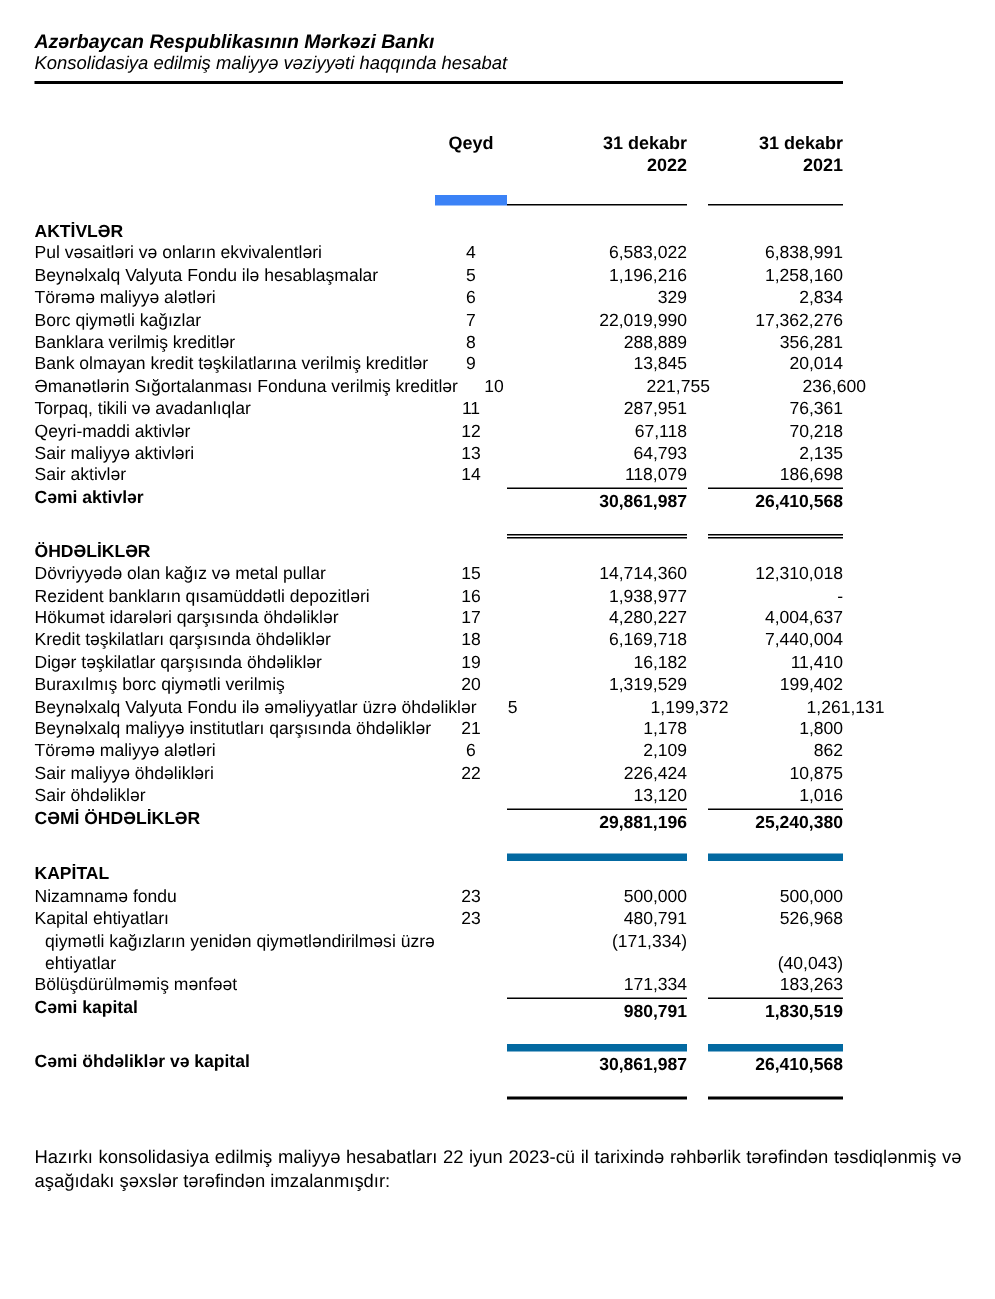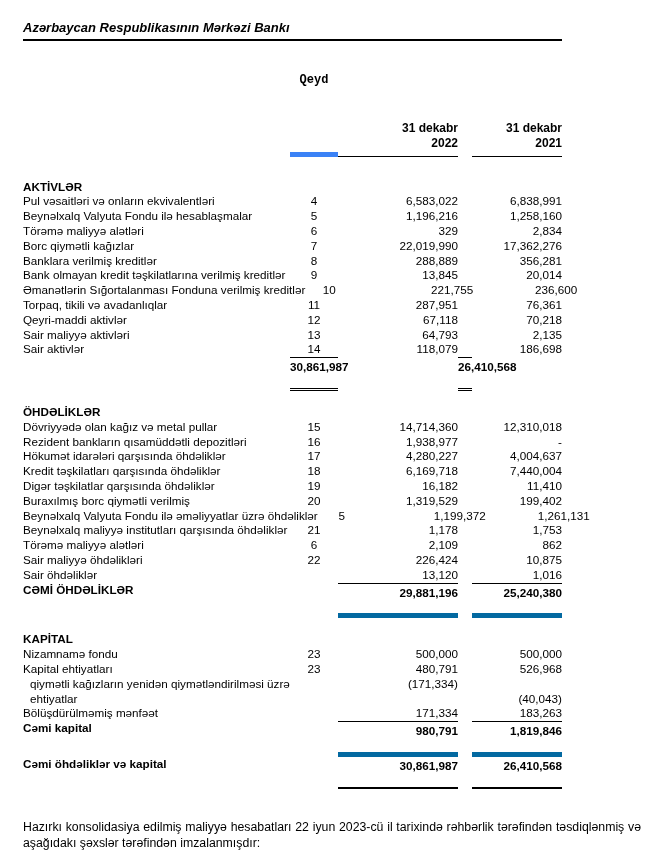--- a/index.html
+++ b/index.html
@@ -25,27 +25,27 @@
     align-items:start;
   }
   .lab{white-space:nowrap;}
   .note{text-align:center;}
   .v{text-align:right;}
   .sp{}
 
   
   .head{align-items:stretch;margin-bottom:9px;font-weight:bold;font-size:12px;}
   .head .note-h{
-    text-align:right;border-bottom:5px solid #3b82f6;
-    display:flex;justify-content:center;align-items:flex-start;font-family:Liberation Mono, monospace;
+    text-align:right;border-bottom:7px solid #3b82f6;
+    display:flex;justify-content:center;align-items:flex-start;
   }
-  .head .vh{text-align:right;border-bottom:1px solid #000;padding-bottom:5px;margin-top:48px;}
-
-  
-  .section .lab{font-weight:bold;padding-top:2px;margin-top:12px;}
+  .head .vh{text-align:right;border-bottom:1px solid #000;padding-bottom:18px;}
+
+  
+  .section .lab{font-weight:bold;padding-top:2px;}
   .total{font-weight:bold;}
   .total .v{padding-top:2px;padding-bottom:13px;}
   .tline .v{border-top:1px solid #000;}
   .b-single .v{border-bottom:5px solid #0369a1;}
   .b-double .v{border-bottom:3px double #000;}
   .b-thick .v{border-bottom:2px solid #000;}
   .ind{padding-left:7px;}
   .split .v1{align-self:start;}
   .split .v2{align-self:end;}
 
@@ -64,20 +64,21 @@
   .sig-name{font-size:12.3px;line-height:15px;}
   .sig-title{font-size:11px;line-height:15px;}
 </style>
 </head>
 <body>
 
 <div class="page">
 
   <div class="doc-header">
     <div class="bank-name">Azərbaycan Respublikasının Mərkəzi Bankı</div>
+    <div class="report-title">Konsolidasiya edilmiş maliyyə vəziyyəti haqqında hesabat</div>
   </div>
 
   <div class="table">
     <div class="row head">
       <div class="lab"></div>
       <div class="note-h">Qeyd</div>
       <div class="vh">
         <div>31 dekabr</div>
         <div>2022</div>
       </div>
@@ -166,20 +167,21 @@
           <div class="v v2">2,135</div>
         </div>
         <div class="row item">
           <div class="lab">Sair aktivlər</div>
           <div class="note">14</div>
           <div class="v v1">118,079</div>
           <div class="sp"></div>
           <div class="v v2">186,698</div>
         </div>
         <div class="row total tline b-double">
+          <div class="lab">Cəmi aktivlər</div>
           <div class="note"></div>
           <div class="v v1">30,861,987</div>
           <div class="sp"></div>
           <div class="v v2">26,410,568</div>
         </div>
         <div class="row section">
           <div class="lab">ÖHDƏLİKLƏR</div>
           <div class="note"></div>
           <div class="v v1"></div>
           <div class="sp"></div>
@@ -232,21 +234,21 @@
           <div class="note">5</div>
           <div class="v v1">1,199,372</div>
           <div class="sp"></div>
           <div class="v v2">1,261,131</div>
         </div>
         <div class="row item">
           <div class="lab">Beynəlxalq maliyyə institutları qarşısında öhdəliklər</div>
           <div class="note">21</div>
           <div class="v v1">1,178</div>
           <div class="sp"></div>
-          <div class="v v2">1,753</div>
+          <div class="v v2">1,800</div>
         </div>
         <div class="row item">
           <div class="lab">Törəmə maliyyə alətləri</div>
           <div class="note">6</div>
           <div class="v v1">2,109</div>
           <div class="sp"></div>
           <div class="v v2">862</div>
         </div>
         <div class="row item">
           <div class="lab">Sair maliyyə öhdəlikləri</div>
@@ -305,21 +307,21 @@
           <div class="note"></div>
           <div class="v v1">171,334</div>
           <div class="sp"></div>
           <div class="v v2">183,263</div>
         </div>
         <div class="row total tline b-single">
           <div class="lab">Cəmi kapital</div>
           <div class="note"></div>
           <div class="v v1">980,791</div>
           <div class="sp"></div>
-          <div class="v v2">1,819,846</div>
+          <div class="v v2">1,830,519</div>
         </div>
         <div class="row total b-thick">
           <div class="lab">Cəmi öhdəliklər və kapital</div>
           <div class="note"></div>
           <div class="v v1">30,861,987</div>
           <div class="sp"></div>
           <div class="v v2">26,410,568</div>
         </div>
       </div>
   </div>

